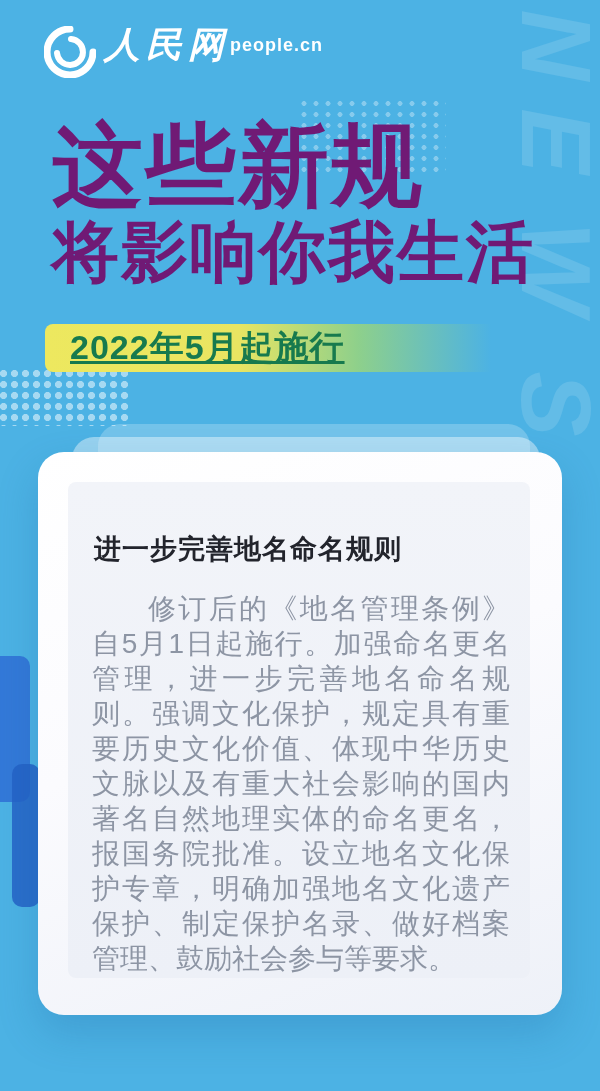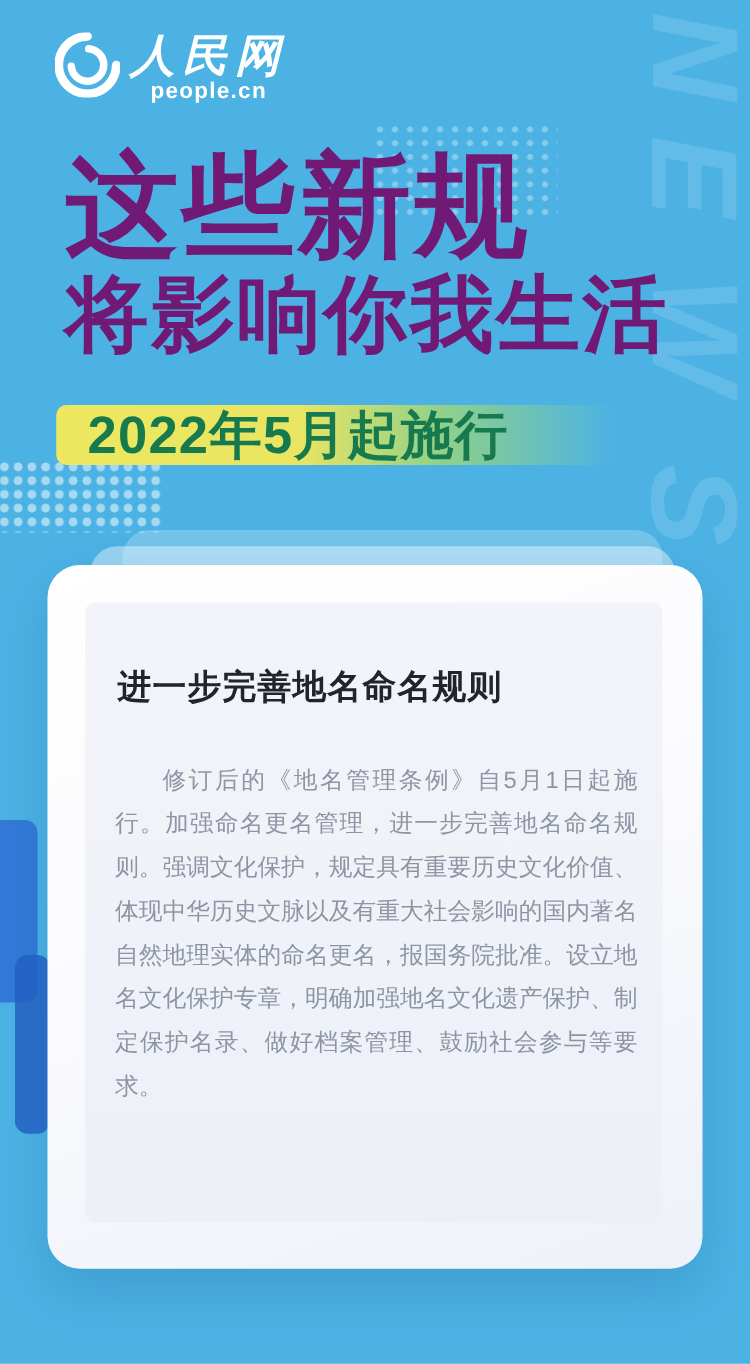--- a/index.html
+++ b/index.html
@@ -34,43 +34,44 @@
   }
   .dots-left {
     position:absolute; left:-2px; top:368px; width:132px; height:58px;
     background-image:radial-gradient(rgba(255,255,255,0.5) 3.3px, rgba(255,255,255,0) 3.8px);
     background-size:11px 11px;
   }
 
   
   .logo { position:absolute; left:44px; top:26px; display:flex; align-items:flex-start; gap:8px; }
   .logo-icon { width:52px; height:52px; }
-  .logo-text { display:flex; flex-direction:column; align-items:center; color:#fff; }
+  .logo-text { display:flex; flex-direction:row; align-items:center; color:#fff; }
   .logo-cn {
     font-family:"Liberation Serif","DejaVu Serif",serif;
     font-size:36px; font-weight:700; font-style:italic; letter-spacing:6px;
     line-height:38px; white-space:nowrap;
   }
   .logo-domain { font-size:18px; font-weight:700; letter-spacing:1px; line-height:16px; }
 
   
   .title { position:absolute; left:52px; top:116px; color:#701a75; }
   .title-line1 { font-size:91px; line-height:99px; font-weight:900; letter-spacing:2px; white-space:nowrap; }
   .title-line2 { font-size:67px; line-height:74px; font-weight:900; letter-spacing:2px; white-space:nowrap; }
 
   
   .badge {
     position:absolute; left:45px; top:324px; height:48px; width:460px;
     border-radius:8px;
     background:linear-gradient(90deg,#ede85f 0%,#e9e562 42%,#8ed08b 68%,rgba(78,178,228,0) 97%);
     display:flex; align-items:center;
   }
   .badge-text {
-    padding-left:25px; font-size:42px; font-weight:700; color:#177a4e; letter-spacing:1px;
+    padding-left:25px; font-size:34px; font-weight:700; color:#177a4e; letter-spacing:1px;
     white-space:nowrap;
+    text-decoration:underline;
   }
 
   
   .sheet1 { position:absolute; left:72px; top:437px; width:468px; height:90px;
             background:rgba(255,255,255,0.42); border-radius:22px; }
   .sheet2 { position:absolute; left:98px; top:424px; width:432px; height:80px;
             background:rgba(255,255,255,0.22); border-radius:22px; }
 
   
   .accent-rect-a { position:absolute; left:-10px; top:656px; width:40px; height:146px;
@@ -89,22 +90,22 @@
     position:absolute; left:30px; top:30px; width:462px; height:496px;
     background:linear-gradient(180deg,#f2f4f9 0%,#edf0f7 100%);
     border-radius:8px;
   }
   .card-heading {
     margin:49px 0 0 26px;
     font-size:27px; font-weight:800; color:#22242c; letter-spacing:1px;
     white-space:nowrap;
   }
   .card-body {
-    margin:40px 20px 0 24px;
-    font-size:19px; line-height:35px; color:#8d95a4;
+    margin:24px 20px 0 24px;
+    font-size:28px; line-height:35px; color:#8d95a4;
     text-align:justify; text-indent:2em;
   }
 </style>
 </head>
 <body>
 
 <div class="poster">
 
   <div class="news-wm">
     <span>N</span>

